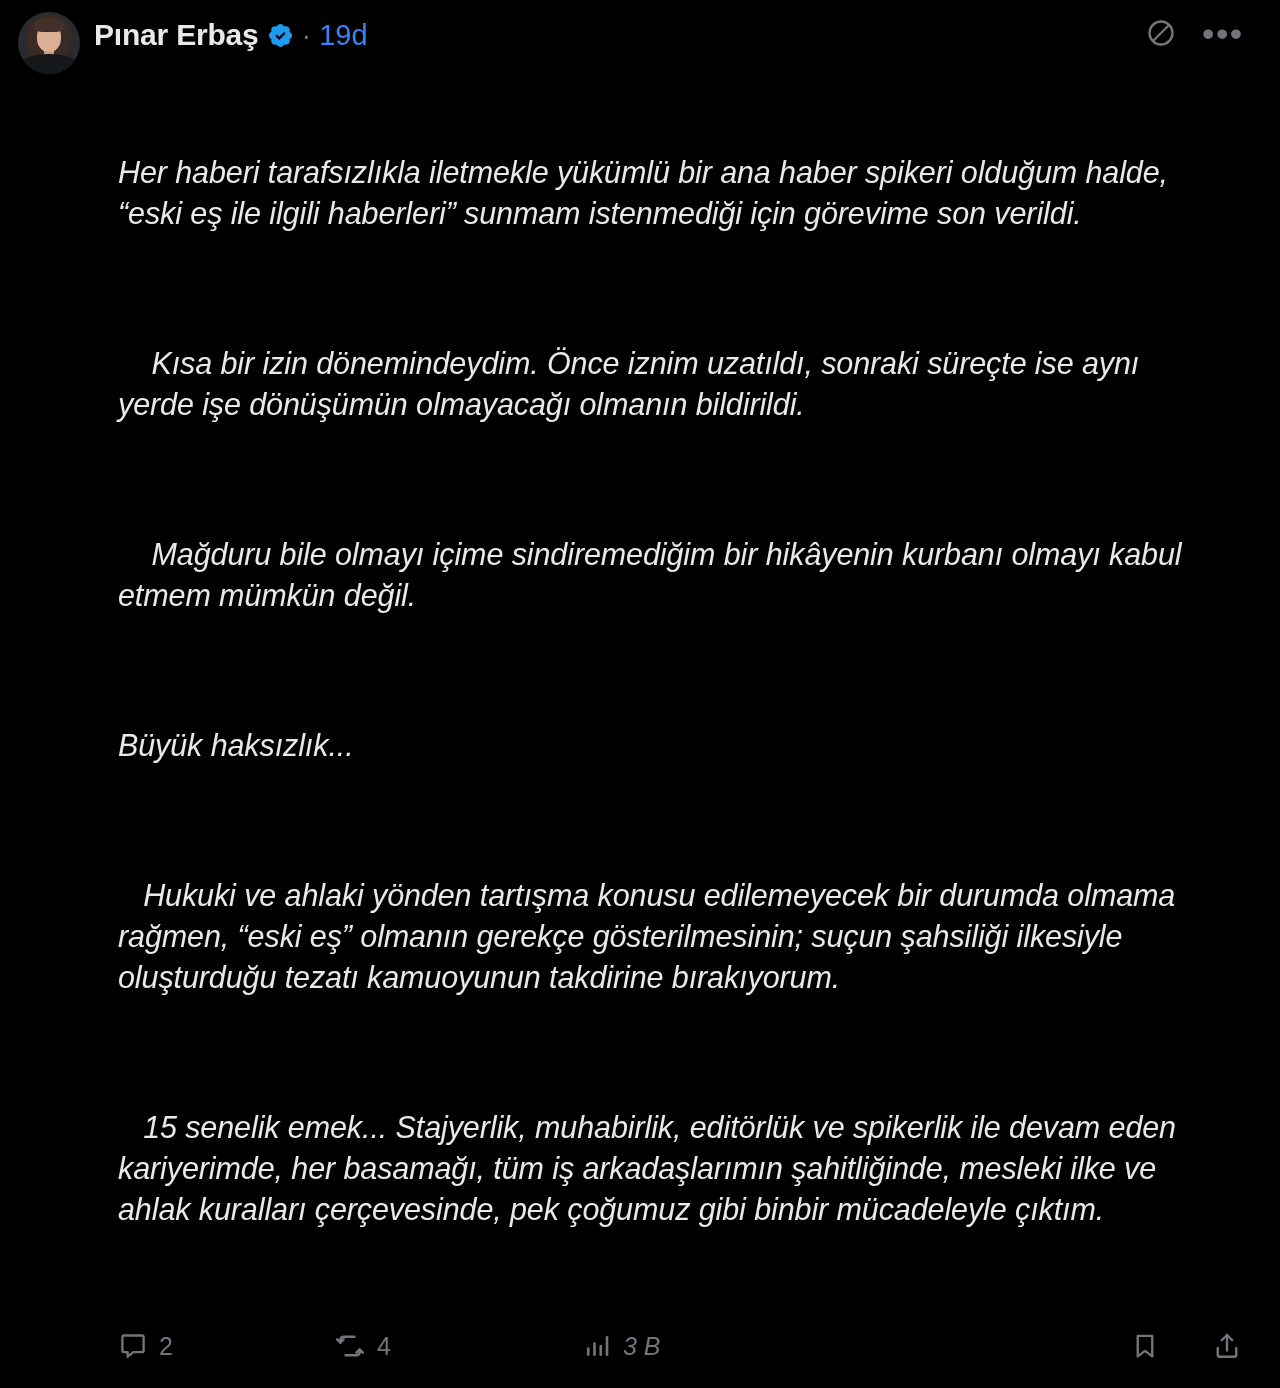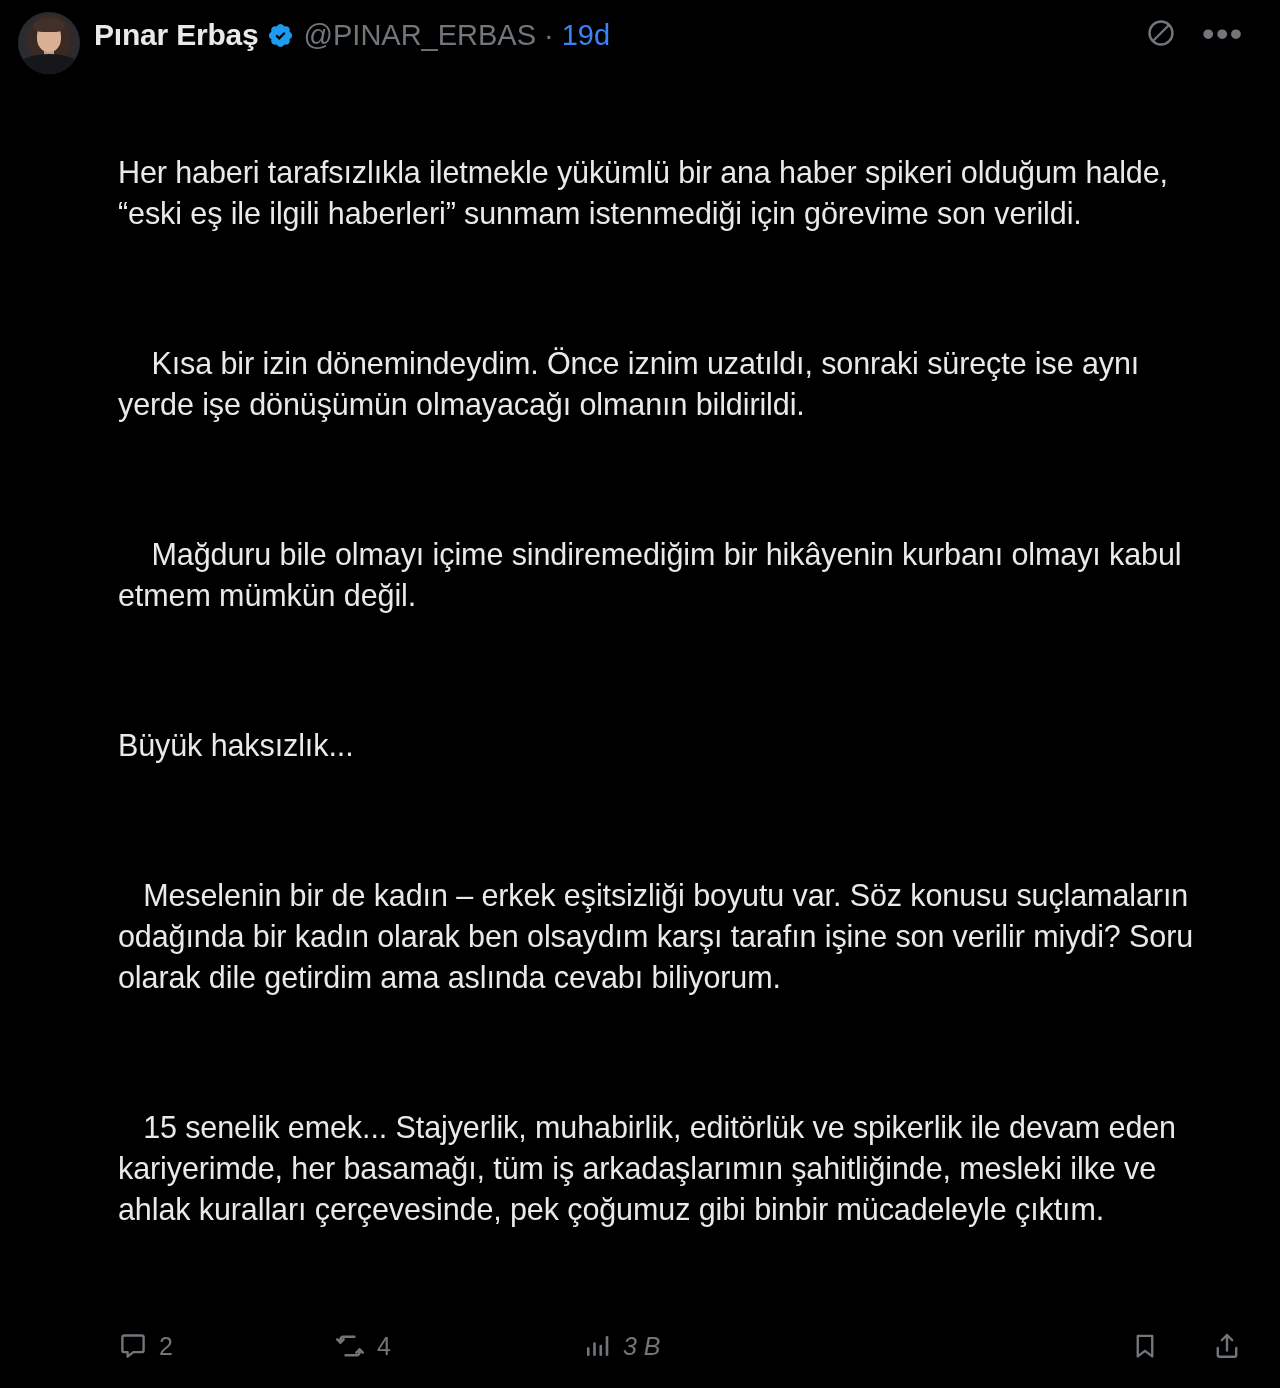--- a/index.html
+++ b/index.html
@@ -150,20 +150,21 @@
     padding-right: 30px;
     font-size: 30.5px;
     line-height: 41px;
     color: #e7e9ea;
     white-space: pre-wrap;
     letter-spacing: -0.1px;
     font-weight: 400;
   }
   .tweet-text p {
     margin: 0 0 27px 0;
+    font-style: italic;
   }
   .tweet-text p:last-child { margin-bottom: 0; }
 
   
   .actions {
     position: absolute;
     left: 118px;
     right: 38px;
     bottom: 26px;
     display: flex;
@@ -201,42 +202,41 @@
     </div>
 
     <div class="namegroup">
       <span class="display-name">Pınar Erbaş</span>
       <span class="verified">
         <svg width="27" height="27" viewBox="0 0 24 24" aria-hidden="true">
           <path fill="#1d9bf0" d="M22.25 12c0-1.43-.88-2.67-2.19-3.34.46-1.39.2-2.9-.81-3.91s-2.52-1.27-3.91-.81C14.67 2.63 13.43 1.75 12 1.75s-2.67.88-3.34 2.19c-1.39-.46-2.9-.2-3.91.81s-1.27 2.52-.81 3.91C2.63 9.33 1.75 10.57 1.75 12s.88 2.67 2.19 3.34c-.46 1.39-.2 2.9.81 3.91s2.52 1.27 3.91.81c.67 1.31 1.91 2.19 3.34 2.19s2.67-.88 3.34-2.19c1.39.46 2.9.2 3.91-.81s1.27-2.52.81-3.91c1.31-.67 2.19-1.91 2.19-3.34z"></path>
           <path fill="#000000" d="M10.8 15.9l-3.3-3.3 1.4-1.4 1.9 1.9 4.3-4.3 1.4 1.4-5.7 5.7z"></path>
         </svg>
       </span>
-      <span class="handle">@PINAR_ERBAS</span>
       <span class="dot-sep">·</span>
       <span class="timestamp">19d</span>
     </div>
 
     <div class="header-actions">
       <span class="icon-btn">
         <svg width="30" height="30" viewBox="0 0 24 24" aria-hidden="true">
           <circle cx="12" cy="12" r="9.2" fill="none" stroke="#71767b" stroke-width="1.9"></circle>
           <line x1="5.6" y1="18.4" x2="18.4" y2="5.6" stroke="#71767b" stroke-width="1.9"></line>
         </svg>
       </span>
       <span class="more-dots">•••</span>
     </div>
   </div>
 
   <div class="tweet-text">
     <p>Her haberi tarafsızlıkla iletmekle yükümlü bir ana haber spikeri olduğum halde, “eski eş ile ilgili haberleri” sunmam istenmediği için görevime son verildi.</p>
     <p>    Kısa bir izin dönemindeydim. Önce iznim uzatıldı, sonraki süreçte ise aynı yerde işe dönüşümün olmayacağı olmanın bildirildi.</p>
     <p>    Mağduru bile olmayı içime sindiremediğim bir hikâyenin kurbanı olmayı kabul etmem mümkün değil.</p>
     <p>Büyük haksızlık...</p>
-    <p>   Meselenin bir de kadın – erkek eşitsizliği boyutu var. Söz konusu suçlamaların odağında bir kadın olarak ben olsaydım karşı tarafın işine son verilir miydi? Soru olarak dile getirdim ama aslında cevabı biliyorum.</p>
+    <p>   Hukuki ve ahlaki yönden tartışma konusu edilemeyecek bir durumda olmama rağmen, “eski eş” olmanın gerekçe gösterilmesinin; suçun şahsiliği ilkesiyle oluşturduğu tezatı kamuoyunun takdirine bırakıyorum.</p>
     <p>   15 senelik emek... Stajyerlik, muhabirlik, editörlük ve spikerlik ile devam eden kariyerimde, her basamağı, tüm iş arkadaşlarımın şahitliğinde, mesleki ilke ve ahlak kuralları çerçevesinde, pek çoğumuz gibi binbir mücadeleyle çıktım.</p>
     
     
   </div>
 
   <div class="actions">
 
     <div class="action a-reply">
       <span>
         <svg width="30" height="30" viewBox="0 0 24 24" aria-hidden="true">

